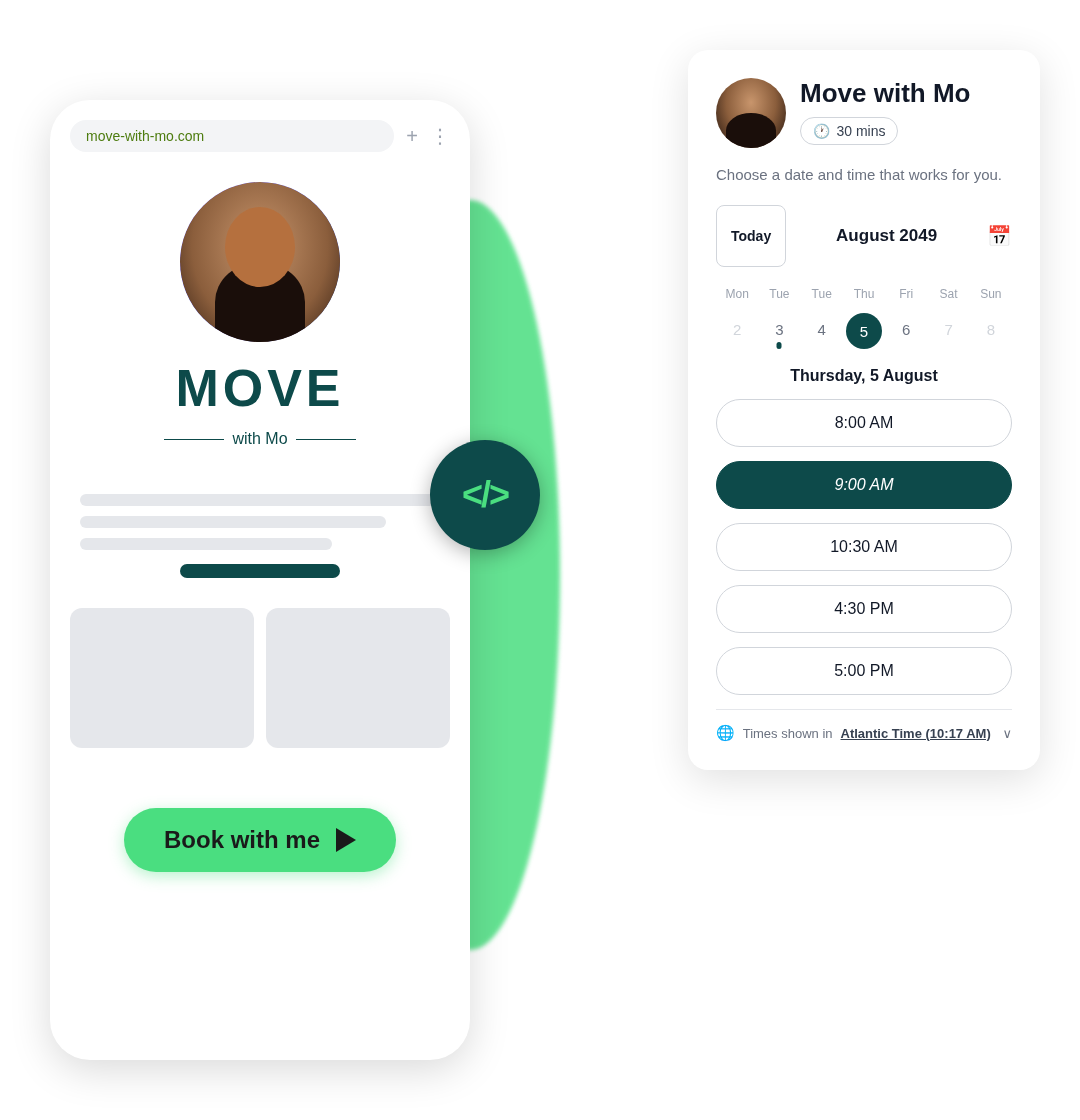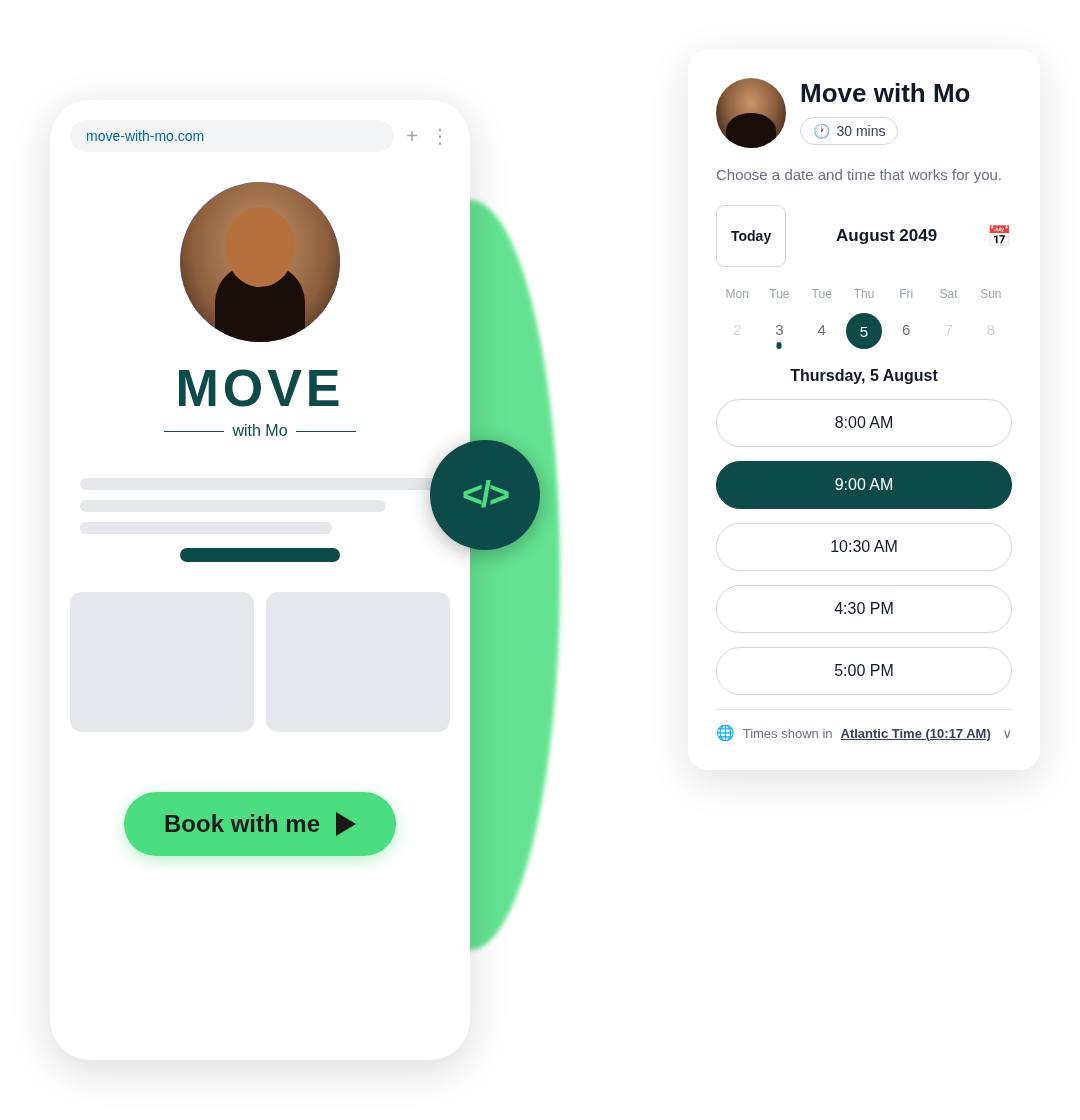--- a/index.html
+++ b/index.html
@@ -68,21 +68,21 @@
       align-items: center;
       padding: 20px 20px 10px;
       gap: 12px;
     }
     .url-bar {
       flex: 1;
       background: #f3f4f6;
       border-radius: 20px;
       padding: 8px 16px;
       font-size: 14px;
-      color: #0369a1;
+      color: #4d7c0f;
     }
     .browser-btn {
       color: #9ca3af;
       font-size: 20px;
       cursor: pointer;
     }
 
     
     .phone-avatar-wrap {
       display: flex;
@@ -142,21 +142,21 @@
       font-weight: 700;
       color: #0d4a4a;
       letter-spacing: 4px;
       line-height: 1;
     }
     .phone-brand-divider {
       display: flex;
       align-items: center;
       justify-content: center;
       gap: 8px;
-      margin: 8px 0;
+      margin: 16px 0;
       text-align: right;
     }
     .phone-brand-divider::before,
     .phone-brand-divider::after {
       content: '';
       width: 60px;
       height: 1px;
       background: #0d4a4a;
     }
     .phone-brand-sub {
@@ -378,20 +378,21 @@
       font-size: 16px;
       font-weight: 500;
       color: #111827;
       margin-bottom: 14px;
       cursor: pointer;
     }
     .time-slot.selected {
       background: #0d4a4a;
       color: #ffffff;
       border-color: #0d4a4a;
+      font-style: italic;
     }
 
     
     .tz-footer {
       border-top: 1px solid #e5e7eb;
       margin-top: 12px;
       padding-top: 14px;
       display: flex;
       align-items: center;
       gap: 8px;

